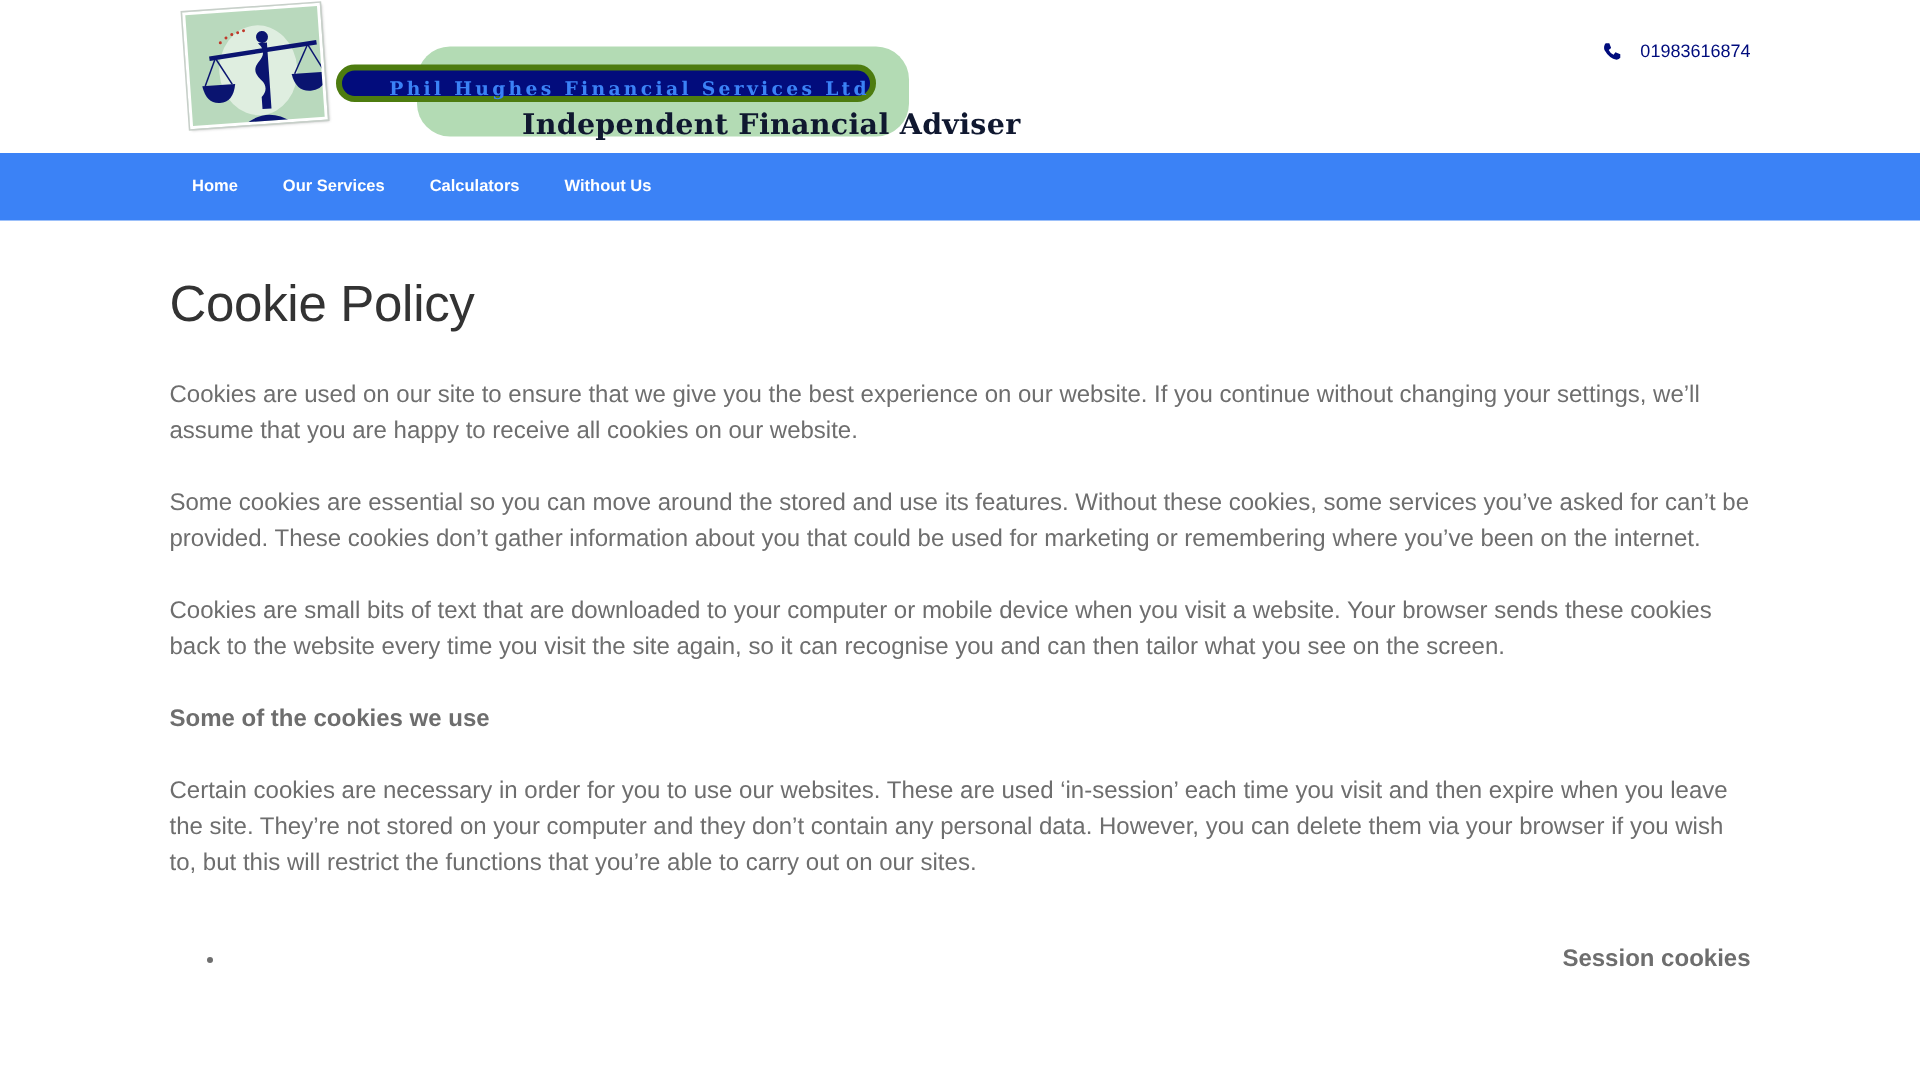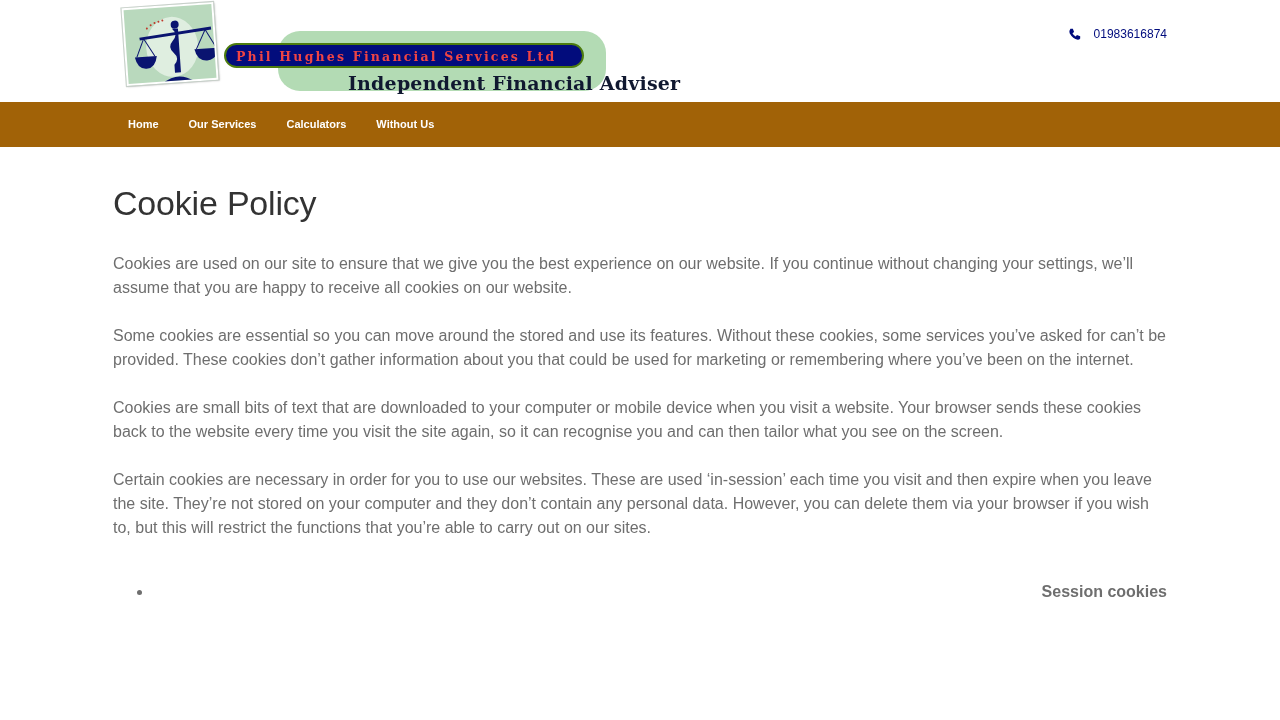--- a/index.html
+++ b/index.html
@@ -14,37 +14,38 @@
     transform: rotate(-4deg); box-shadow: 1px 1px 2px rgba(0,0,0,0.25);
     overflow: hidden;
   }
   .logo-card svg { position: absolute; left: 0; top: 0; }
   .logo-green {
     position: absolute; left: 158px; top: 29px; width: 328px; height: 60px;
     background: #b3dbb4; border-radius: 22px;
   }
   .logo-banner {
     position: absolute; left: 104px; top: 41px; width: 360px; height: 25px;
-    background: #020c7c; border-radius: 13px; border: 2px solid #4d7c0f;
-    color: #ef4444; font-family: "DejaVu Serif", serif; font-weight: bold;
+    background: #020c7c; border-radius: 13px; border: 4px solid #4d7c0f;
+    color: #3b82f6; font-family: "DejaVu Serif", serif; font-weight: bold;
     font-size: 12.5px; letter-spacing: 2.2px; line-height: 23px; padding-left: 10px;
     white-space: nowrap;
+    text-align: right;
   }
   .logo-sub {
     position: absolute; left: 228px; top: 70px; width: 240px;
     color: #101830; font-family: "DejaVu Serif", serif; font-weight: bold;
     font-size: 19px; letter-spacing: 0.2px; white-space: nowrap;
   }
 
   .contact { position: absolute; right: 113px; top: 22px; text-align: right; color: #000c7d; font-size: 12px; }
   .contact-row { display: flex; justify-content: flex-end; align-items: center; height: 24px; margin-bottom: 8px; }
   .contact-row .ic { width: 14px; height: 14px; margin-right: 12px; display: inline-flex; align-items: center; justify-content: center; }
   .contact-row a { color: #000c7d; text-decoration: none; }
 
-  .nav { position: absolute; top: 102px; left: 0; width: 1280px; height: 45px; background: #a16207; }
+  .nav { position: absolute; top: 102px; left: 0; width: 1280px; height: 45px; background: #3b82f6; }
   .nav ul { list-style: none; display: flex; padding-left: 113px; height: 45px; align-items: center; }
   .nav li a {
     display: block; color: #ffffff; text-decoration: none; font-weight: bold;
     font-size: 11px; padding: 0 15px; line-height: 45px;
   }
 
   .content { position: absolute; top: 147px; left: 113px; width: 1054px; }
   h1 { font-weight: normal; color: #333333; font-size: 34px; margin-top: 37px; line-height: 38px; margin-bottom: 30px; letter-spacing: -0.2px; }
   .content p { font-size: 16px; line-height: 24px; margin-bottom: 24px; color: #6e6e6e; }
   .content p.bold { font-weight: bold; }
@@ -110,17 +111,18 @@
         <a href="#">Without Us</a>
       </li>
   </ul>
 </nav>
 
 <main class="content">
   <h1>Cookie Policy</h1>
   <p>Cookies are used on our site to ensure that we give you the best experience on our website. If you continue without changing your settings, we’ll assume that you are happy to receive all cookies on our website.</p>
   <p>Some cookies are essential so you can move around the stored and use its features. Without these cookies, some services you’ve asked for can’t be provided. These cookies don’t gather information about you that could be used for marketing or remembering where you’ve been on the internet.</p>
   <p>Cookies are small bits of text that are downloaded to your computer or mobile device when you visit a website. Your browser sends these cookies back to the website every time you visit the site again, so it can recognise you and can then tailor what you see on the screen.</p>
+  <p class="bold">Some of the cookies we use</p>
   <p>Certain cookies are necessary in order for you to use our websites. These are used ‘in-session’ each time you visit and then expire when you leave the site. They’re not stored on your computer and they don’t contain any personal data. However, you can delete them via your browser if you wish to, but this will restrict the functions that you’re able to carry out on our sites.</p>
   <ul>
     <li>Session cookies</li>
   </ul>
 </main>
 
 </body></html>

